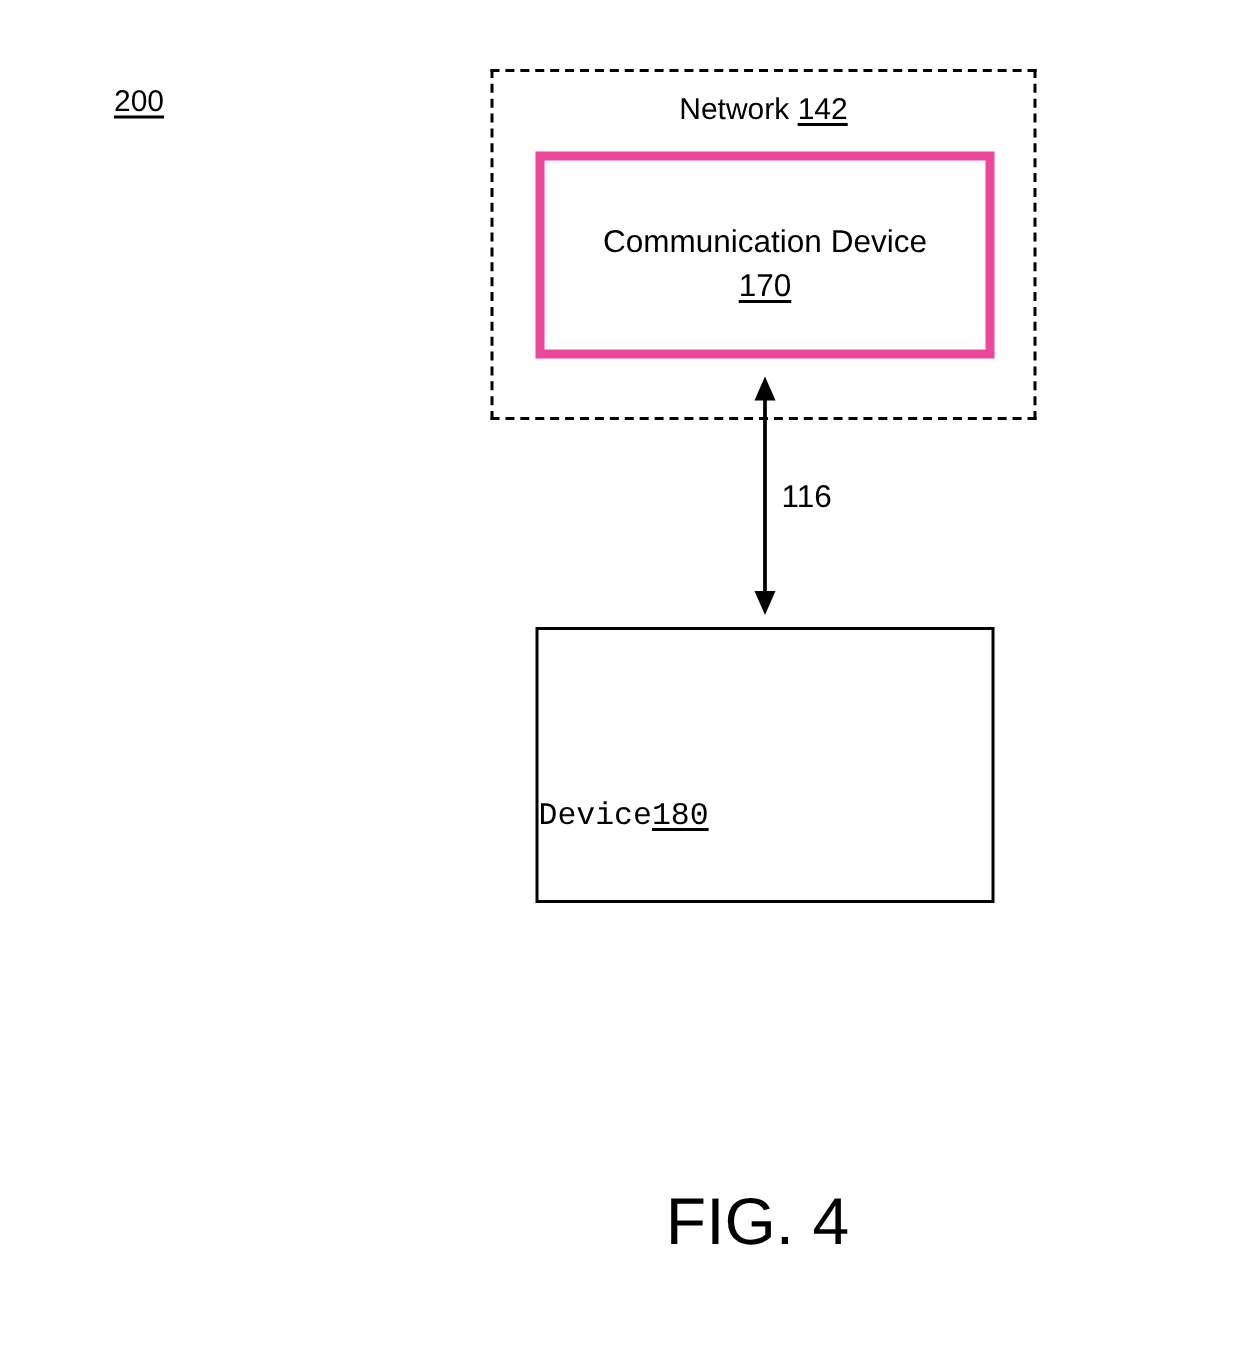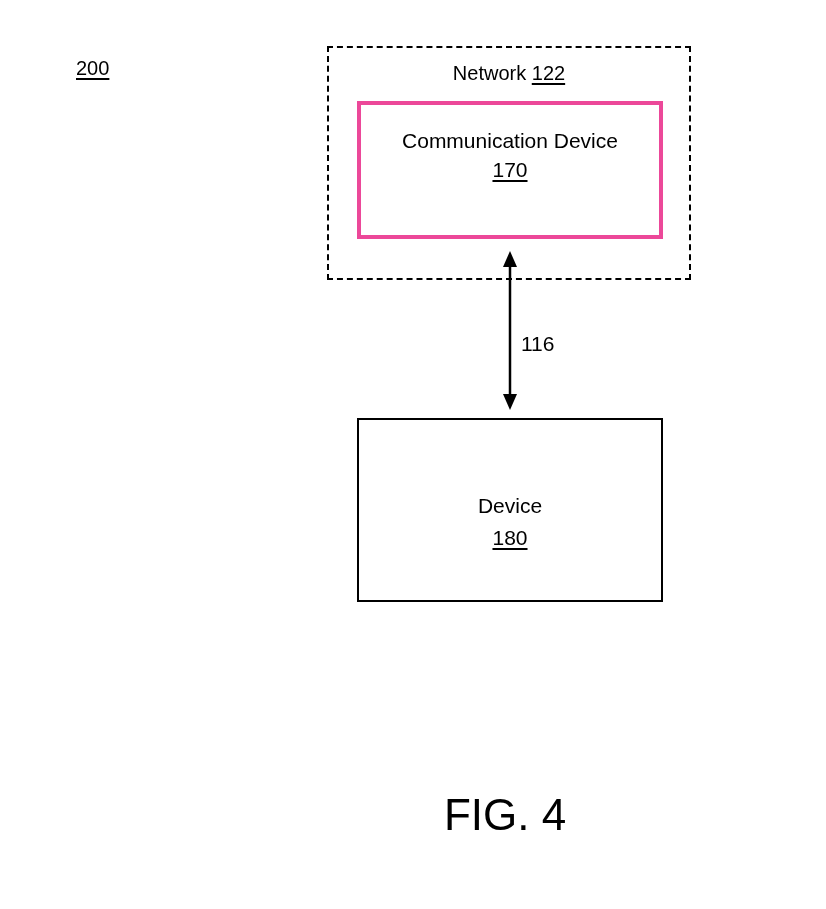--- a/index.html
+++ b/index.html
@@ -5,40 +5,40 @@
     html, body { margin: 0; padding: 0; background: #ffffff; }
     body { width: 826px; height: 909px; position: relative; overflow: hidden;
            font-family: "Liberation Sans", sans-serif; color: #000; }
     .abs { position: absolute; }
     .u { text-decoration: underline; text-underline-offset: 3px; text-decoration-thickness: 1.5px; }
     #fig-ref { left: 76px; top: 57px; font-size: 20px; }
     #network-box { left: 327px; top: 46px; width: 364px; height: 234px;
                    border: 2px dashed #000; box-sizing: border-box; }
     #network-label { left: 327px; top: 62px; width: 364px; text-align: center; font-size: 20px; }
     #comm-box { left: 357px; top: 101px; width: 306px; height: 138px;
-                border: 4px solid #ec4899; box-sizing: border-box; background: #fff;
+                border: 6px solid #ec4899; box-sizing: border-box; background: #fff;
                 display: flex; flex-direction: column; align-items: center; justify-content: flex-start;
-                font-size: 21px; line-height: 29px; padding-top: 21px; }
+                font-size: 21px; line-height: 29px; padding-top: 40px; }
     #device-box { left: 357px; top: 418px; width: 306px; height: 184px;
                   border: 2px solid #000; box-sizing: border-box; background: #fff;
-                  display: flex; flex-direction: column; align-items: center;
-                  font-size: 21px; line-height: 32px; padding-top: 70px; }
+                  display: flex; align-items: center;
+                  font-size: 21px; line-height: 32px; padding-top: 70px; font-family: Liberation Mono, monospace; }
     #arrow-svg { left: 490px; top: 245px; width: 40px; height: 170px; }
-    #link-label { left: 521px; top: 320px; font-size: 21px; margin-top: 12px; }
+    #link-label { left: 521px; top: 320px; font-size: 21px; }
     #fig-caption { left: 420px; top: 790px; width: 170px; text-align: center; font-size: 44px; }
   </style>
 </head>
 <body>
 
 <div class="abs u" id="fig-ref">200</div>
 
 <div class="abs" id="network-box"></div>
 <div class="abs" id="network-label">
   <span>Network</span>
-  <span class="u">122</span>
+  <span class="u">142</span>
 </div>
 
 <div class="abs" id="comm-box">
   <span>Communication Device</span>
   <span class="u">170</span>
 </div>
 
 <svg class="abs" id="arrow-svg" viewBox="0 0 40 170">
   <line x1="20" y1="14" x2="20" y2="152" stroke="#000" stroke-width="2.5"></line>
   <polygon points="20,6 13,22 27,22" fill="#000"></polygon>

